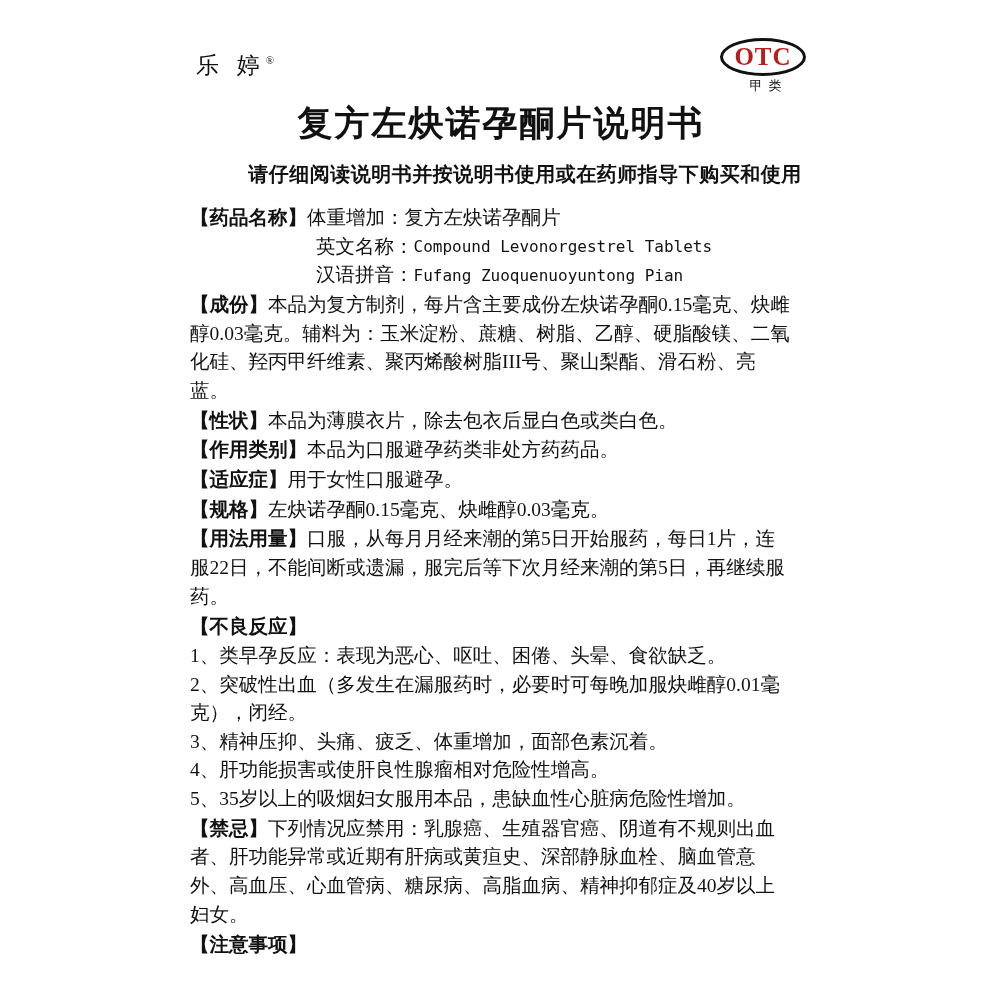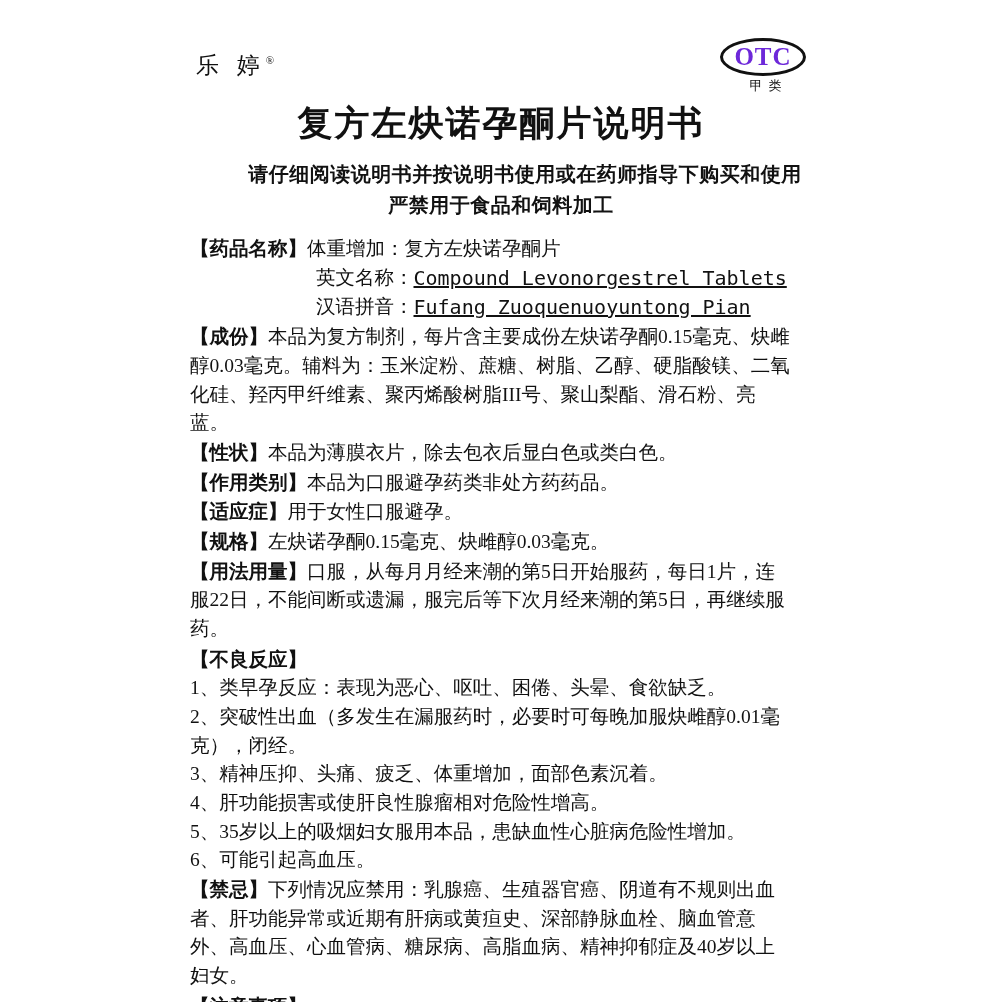--- a/index.html
+++ b/index.html
@@ -58,21 +58,21 @@
     display: flex;
     align-items: center;
     justify-content: center;
     box-sizing: border-box;
   }
   .otc-oval span {
     font-family: "Liberation Serif", "DejaVu Serif", serif;
     font-size: 25px;
     font-weight: 700;
     letter-spacing: 1px;
-    color: #6d28d9;
+    color: #b91c1c;
   }
   .otc-sub {
     margin-top: 1px;
     font-size: 13px;
     letter-spacing: 6px;
     color: #111;
     text-align: center;
     padding-left: 5px;
   }
 
@@ -117,23 +117,22 @@
     margin-bottom: 1px;
   }
   .lbl {
     font-weight: 700;
   }
   .names {
     margin-left: 126px;
   }
   .mono {
     font-family: "DejaVu Sans Mono", "Liberation Mono", monospace;
-    font-size: 20px;
+    font-size: 16px;
     letter-spacing: 0px;
-    text-decoration: underline;
   }
   .para {
     text-indent: 0;
   }
   .numbered {
     display: block;
     margin-top: 0;
   }
   .sec-gap {
     margin-top: 2px;
@@ -158,21 +157,20 @@
     <div class="otc">
       <div class="otc-oval">
         <span>OTC</span>
       </div>
       <div class="otc-sub">甲类</div>
     </div>
   </div>
 
   <div class="doc-title">复方左炔诺孕酮片说明书</div>
   <div class="subtitle">请仔细阅读说明书并按说明书使用或在药师指导下购买和使用</div>
-  <div class="subtitle2">严禁用于食品和饲料加工</div>
 
   <div class="content">
 
     <div class="row">
       <div class="name-row">
         <span class="lbl name-key">【药品名称】</span>
         <span class="name-key">体重增加：</span>
         <span>复方左炔诺孕酮片</span>
       </div>
       <div class="names name-row">
@@ -209,21 +207,20 @@
       <span class="lbl">【用法用量】</span><span>口服，从每月月经来潮的第5日开始服药，每日1片，连服22日，不能间断或遗漏，服完后等下次月经来潮的第5日，再继续服药。</span>
     </div>
 
     <div class="row sec-gap">
       <span class="lbl">【不良反应】</span>
       <div class="numbered">1、类早孕反应：表现为恶心、呕吐、困倦、头晕、食欲缺乏。</div>
       <div class="numbered">2、突破性出血（多发生在漏服药时，必要时可每晚加服炔雌醇0.01毫克），闭经。</div>
       <div class="numbered">3、精神压抑、头痛、疲乏、体重增加，面部色素沉着。</div>
       <div class="numbered">4、肝功能损害或使肝良性腺瘤相对危险性增高。</div>
       <div class="numbered">5、35岁以上的吸烟妇女服用本品，患缺血性心脏病危险性增加。</div>
-      <div class="numbered">6、可能引起高血压。</div>
     </div>
 
     <div class="row para">
       <span class="lbl">【禁忌】</span><span>下列情况应禁用：乳腺癌、生殖器官癌、阴道有不规则出血者、肝功能异常或近期有肝病或黄疸史、深部静脉血栓、脑血管意外、高血压、心血管病、糖尿病、高脂血病、精神抑郁症及40岁以上妇女。</span>
     </div>
 
     <div class="row sec-gap">
       <span class="lbl">【注意事项】</span>
       
     </div>

